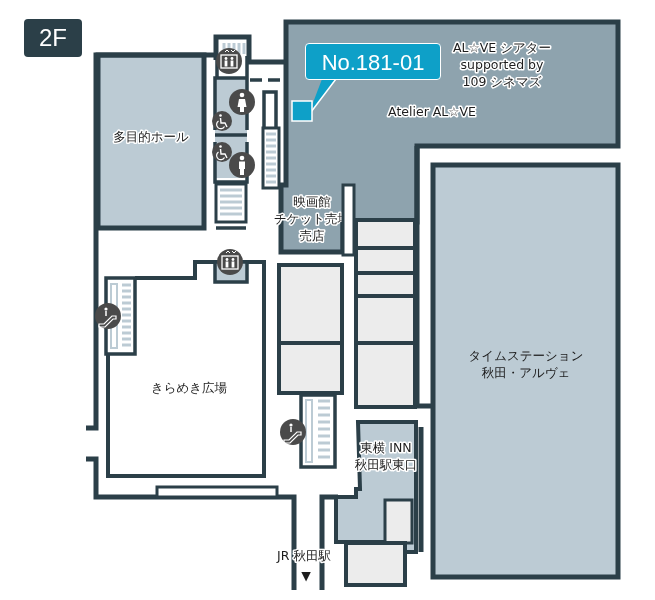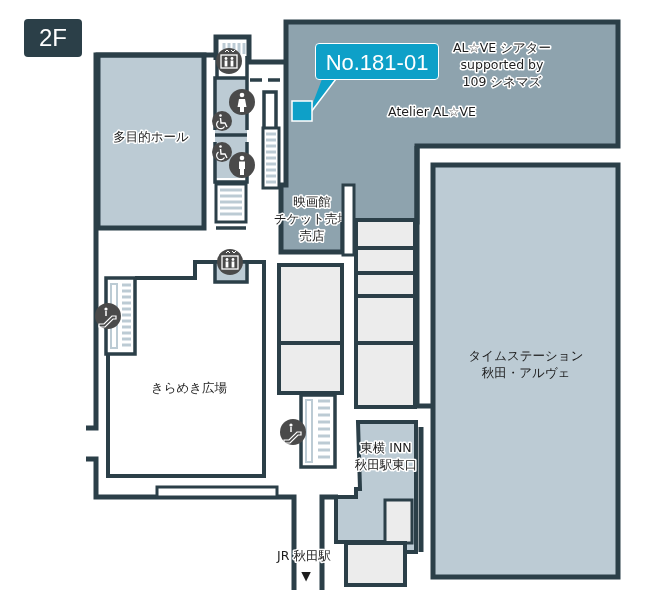--- a/index.html
+++ b/index.html
@@ -14,21 +14,21 @@
   .room-white { fill: #ffffff; stroke: #2b3f48; stroke-width: 4; }
   .label { font-size: 12.5px; fill: #1d1d1d; text-anchor: middle;
            paint-order: stroke; stroke: #ffffff; stroke-width: 3px; stroke-linejoin: round; }
   .label-plain { font-size: 12.5px; fill: #1d1d1d; text-anchor: middle; }
   .stair-line { stroke: #bccbd4; stroke-width: 3; }
   .icon-circle { fill: #4a4a4a; }
   .icon-glyph { fill: #ffffff; }
   .floor-badge { position: absolute; left: 24px; top: 19px; width: 58px; height: 38px;
                  background: #2b3f48; border-radius: 4px; color: #fff; font-size: 24px;
                  line-height: 38px; text-align: center; font-family: "Liberation Sans", sans-serif; }
-  .callout { position: absolute; left: 315px; top: 43px; width: 124px; height: 37px;
+  .callout { position: absolute; left: 305px; top: 43px; width: 136px; height: 37px;
              background: #0ea0c8; border: 1.5px solid #ffffff; border-radius: 4px; color: #fff;
              font-size: 22px; line-height: 37px; text-align: center; box-sizing: border-box;
              font-family: "Liberation Sans", sans-serif; }
 </style>
 </head>
 <body>
 
 <div class="floor-badge">2F</div>
 
 <svg id="map" width="655" height="600" viewBox="0 0 655 600">

